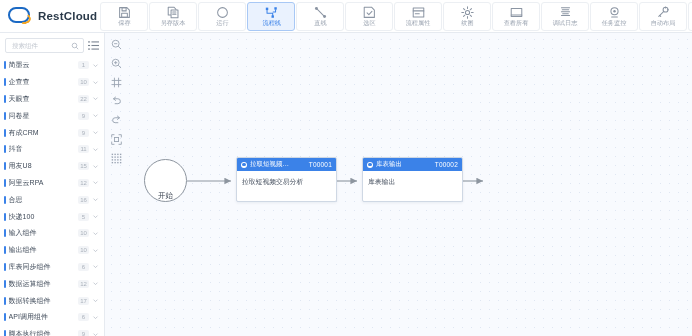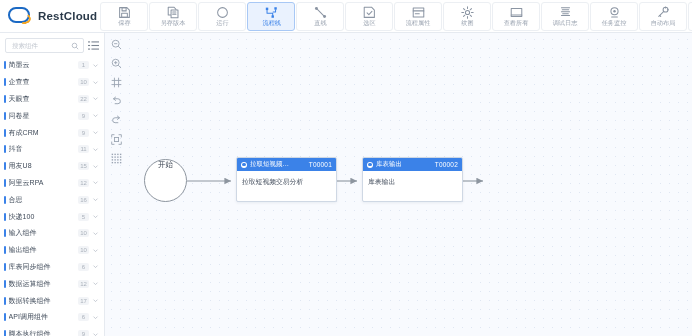--- a/index.html
+++ b/index.html
@@ -91,21 +91,21 @@
     width:15px; height:15px; display:flex; align-items:center; justify-content:center;
     color:#9aa4b2; cursor:pointer; border-radius:2px;
   }
   .ctool svg { width:11px; height:11px; }
 
   
   .flow { position:absolute; left:0; top:0; width:587px; height:303px; }
   .circ {
     position:absolute; width:43px; height:43px; border-radius:50%;
     background:#ffffff; border:1.3px solid #8d959f;
-    display:flex; align-items:flex-start; justify-content:center;
+    display:flex; align-items:flex-end; justify-content:center;
     font-size:7.5px; color:#3d4654; cursor:pointer;
   }
   .node {
     position:absolute; width:101px; background:#ffffff;
     border:1px solid #cfd8e4; border-radius:2px;
     box-shadow:0 1px 3px rgba(40,60,90,.08); cursor:pointer;
   }
   .node .hd {
     height:13px; background:#3b82e8; display:flex; align-items:center;
     padding:0 4px; gap:3px; border-radius:1px 1px 0 0;

